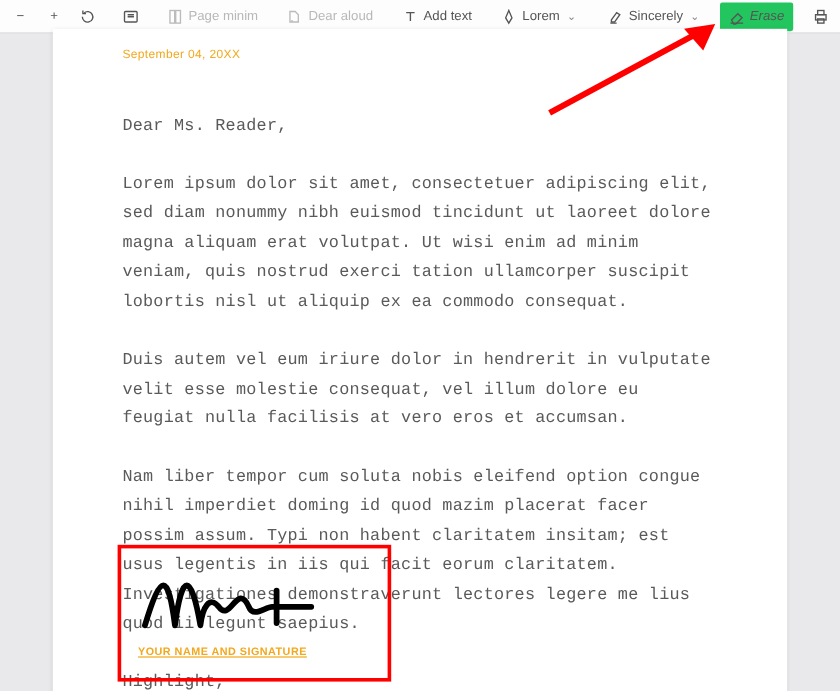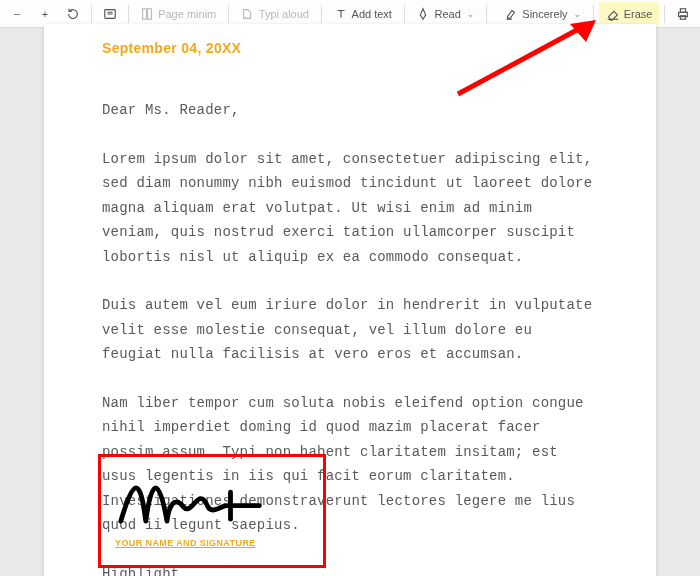--- a/index.html
+++ b/index.html
@@ -17,38 +17,38 @@
     padding: 0 4px; gap: 2px;
     font-size: 11px; color: #555;
   }
   .tb-btn {
     display: flex; align-items: center; gap: 4px;
     height: 24px; padding: 0 7px;
     border-radius: 2px; cursor: pointer;
     white-space: nowrap;
   }
   .tb-btn.icon-only { padding: 0 6px; }
-  .tb-btn.active { background: #fef9c3; }
+  .tb-btn.active { background: #22c55e; font-style: italic; }
   .tb-btn.disabled { color: #b8b8b8; }
   .sep { width: 1px; height: 18px; background: #dcdcdf; margin: 0 3px; }
   .chev { font-size: 9px; color: #888; margin-left: 2px; }
   .ico { width: 14px; height: 14px; display: inline-flex; align-items: center; justify-content: center; }
   .ico svg { width: 14px; height: 14px; }
   .spacer4 { width: 6px; }
 
   .page-wrap {
     position: absolute; left: 44px; top: 24px;
     width: 612px; height: 620px;
     background: #fff;
     box-shadow: 0 1px 4px rgba(0,0,0,0.15);
     padding: 0 58px;
   }
   .date {
-    color: #f2a81d; font-weight: 700;
-    font-size: 14px; letter-spacing: .3px;
+    color: #f2a81d; font-weight: 400;
+    font-size: 10px; letter-spacing: .3px;
     margin-top: 16px;
   }
   .letter {
     font-family: "Courier New", monospace;
     font-size: 14px; line-height: 1.75;
     color: #5a5a5a; letter-spacing: .2px;
   }
   .greet { margin-top: 42px; }
   .para { margin-top: 24px; }
   .sig-box {
@@ -106,39 +106,39 @@
     <span>Page minim</span>
   </div>
   <div class="sep"></div>
   <div class="tb-btn disabled">
     <span class="ico">
         <svg viewBox="0 0 16 16" fill="none" stroke="#bbb" stroke-width="1.3">
           <path d="M3 3h5l3 3v7H3z"></path>
           <path d="M5 13v-2"></path>
         </svg>
       </span>
-    <span>Typi aloud</span>
+    <span>Dear aloud</span>
   </div>
   <div class="sep"></div>
   <div class="tb-btn">
     <span class="ico">
         <svg viewBox="0 0 16 16" fill="none" stroke="#555" stroke-width="1.3">
           <path d="M4 4h8M8 4v8"></path>
         </svg>
       </span>
     <span>Add text</span>
   </div>
   <div class="sep"></div>
   <div class="tb-btn">
     <span class="ico">
         <svg viewBox="0 0 16 16" fill="none" stroke="#555" stroke-width="1.3">
           <path d="M8 2l3 7-3 5-3-5z"></path>
         </svg>
       </span>
-    <span>Read</span>
+    <span>Lorem</span>
     <span class="chev">⌄</span>
   </div>
   <div class="sep"></div>
   <div class="spacer4"></div>
   <div class="tb-btn">
     <span class="ico">
         <svg viewBox="0 0 16 16" fill="none" stroke="#555" stroke-width="1.3">
           <path d="M4 11l5-7 3 2-5 7H4z"></path>
           <path d="M3 14h6"></path>
         </svg>

